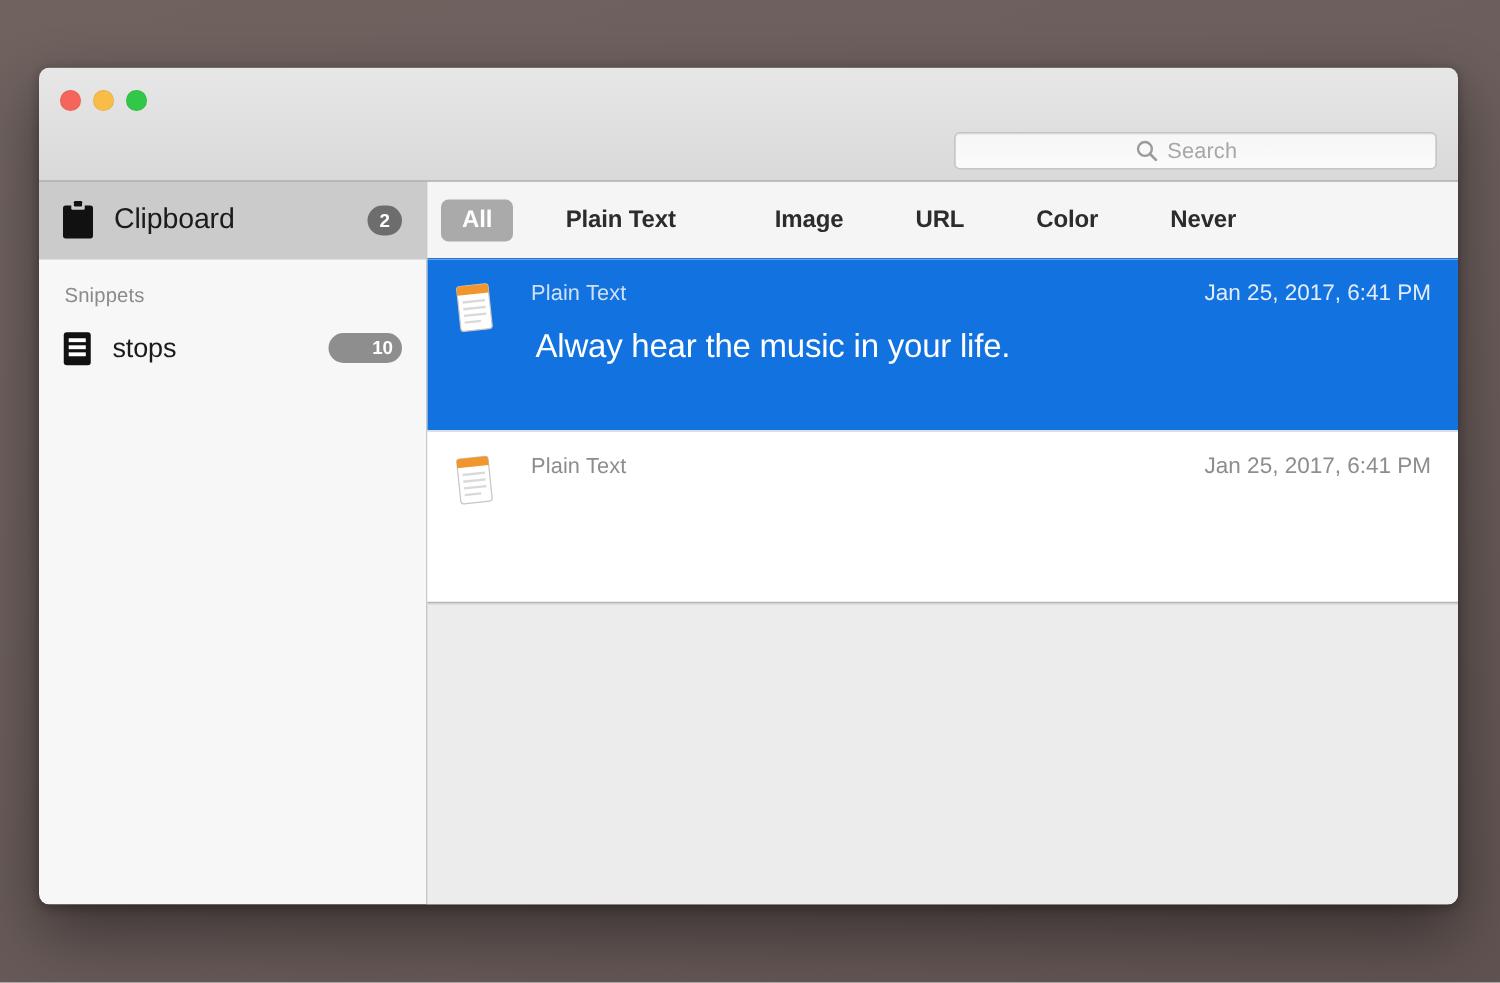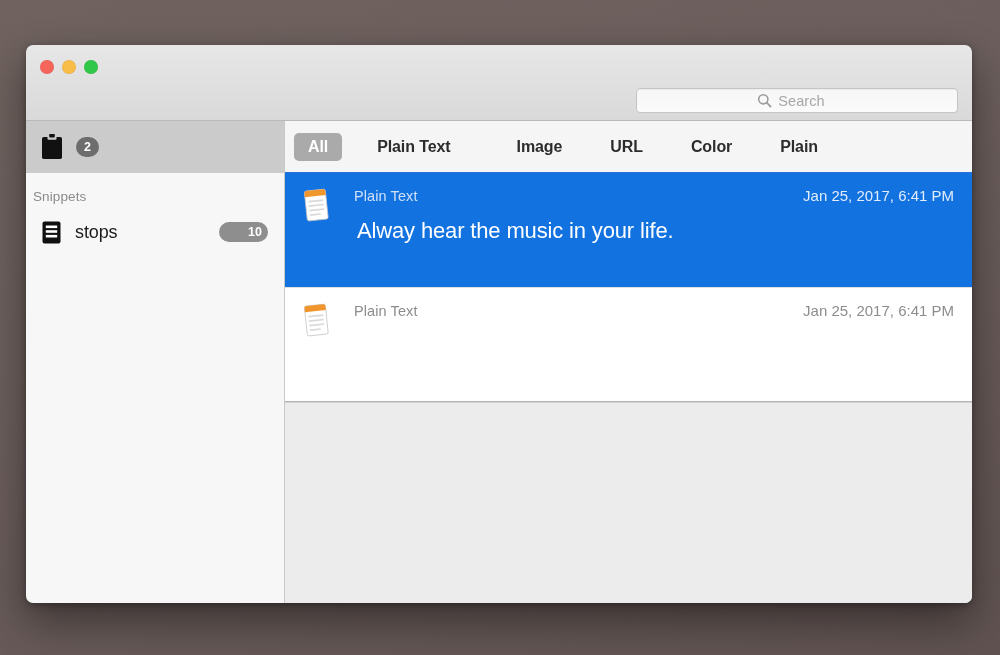--- a/index.html
+++ b/index.html
@@ -131,21 +131,21 @@
     box-sizing: border-box;
     font-weight: bold;
   }
   .badge-round.light-badge {
     background: #8e8e8e;
     padding-left: 29px;
   }
   .section-label {
     font-size: 13.5px;
     color: #8b8b8b;
-    padding: 16px 0 0 7px;
+    padding: 16px 0 0 17px;
     letter-spacing: 0.1px;
   }
   .sb-item {
     height: 44px;
     display: flex;
     align-items: center;
     padding: 0 16px 0 15px;
     box-sizing: border-box;
     gap: 13px;
     margin-top: 6px;
@@ -277,20 +277,21 @@
 
     <div class="sidebar">
 
       <div class="sidebar-head-row">
         <svg class="sb-icon" width="22" height="26" viewBox="0 0 22 26">
           <rect x="8" y="0.5" width="6" height="4" rx="0.8" fill="#111"></rect>
           <rect x="1" y="3" width="20" height="22" rx="1.8" fill="#111"></rect>
           <rect x="6.5" y="1.2" width="9" height="4.6" rx="1" fill="#cbcbcb"></rect>
           <rect x="8.3" y="0" width="5.4" height="3.6" rx="0.8" fill="#111"></rect>
         </svg>
+        <span class="sidebar-head-title">Clipboard</span>
         <span class="badge-round">2</span>
       </div>
 
       <div class="section-label">Snippets</div>
 
       <div class="sb-item">
         <svg class="sb-icon" width="21" height="25" viewBox="0 0 21 25">
           <rect x="1.5" y="1.5" width="18" height="22" rx="2" fill="#111"></rect>
           <rect x="4.8" y="5.5" width="11.4" height="2.6" fill="#fff"></rect>
           <rect x="4.8" y="10.2" width="11.4" height="2.6" fill="#fff"></rect>
@@ -308,21 +309,21 @@
         <div class="tab-gap"></div>
         <div class="tab">Plain Text</div>
         <div class="tab-gap"></div>
         <div class="tab-gap"></div>
         <div class="tab">Image</div>
         <div class="tab-gap"></div>
         <div class="tab">URL</div>
         <div class="tab-gap"></div>
         <div class="tab">Color</div>
         <div class="tab-gap"></div>
-        <div class="tab">Plain</div>
+        <div class="tab">Never</div>
       </div>
 
       <div class="list">
 
         <div class="row selected">
           <svg class="row-icon" viewBox="0 0 34 40">
             <g transform="rotate(-6 17 20)">
               <rect x="6" y="3" width="21" height="30" rx="2" fill="#ffffff" stroke="#c6c6c6" stroke-width="0.8"></rect>
               <path d="M6 5 a2 2 0 0 1 2 -2 h17 a2 2 0 0 1 2 2 v4 h-21 z" fill="#f0962c"></path>
               <rect x="9" y="13" width="15" height="1.6" fill="#d9d9d9"></rect>

